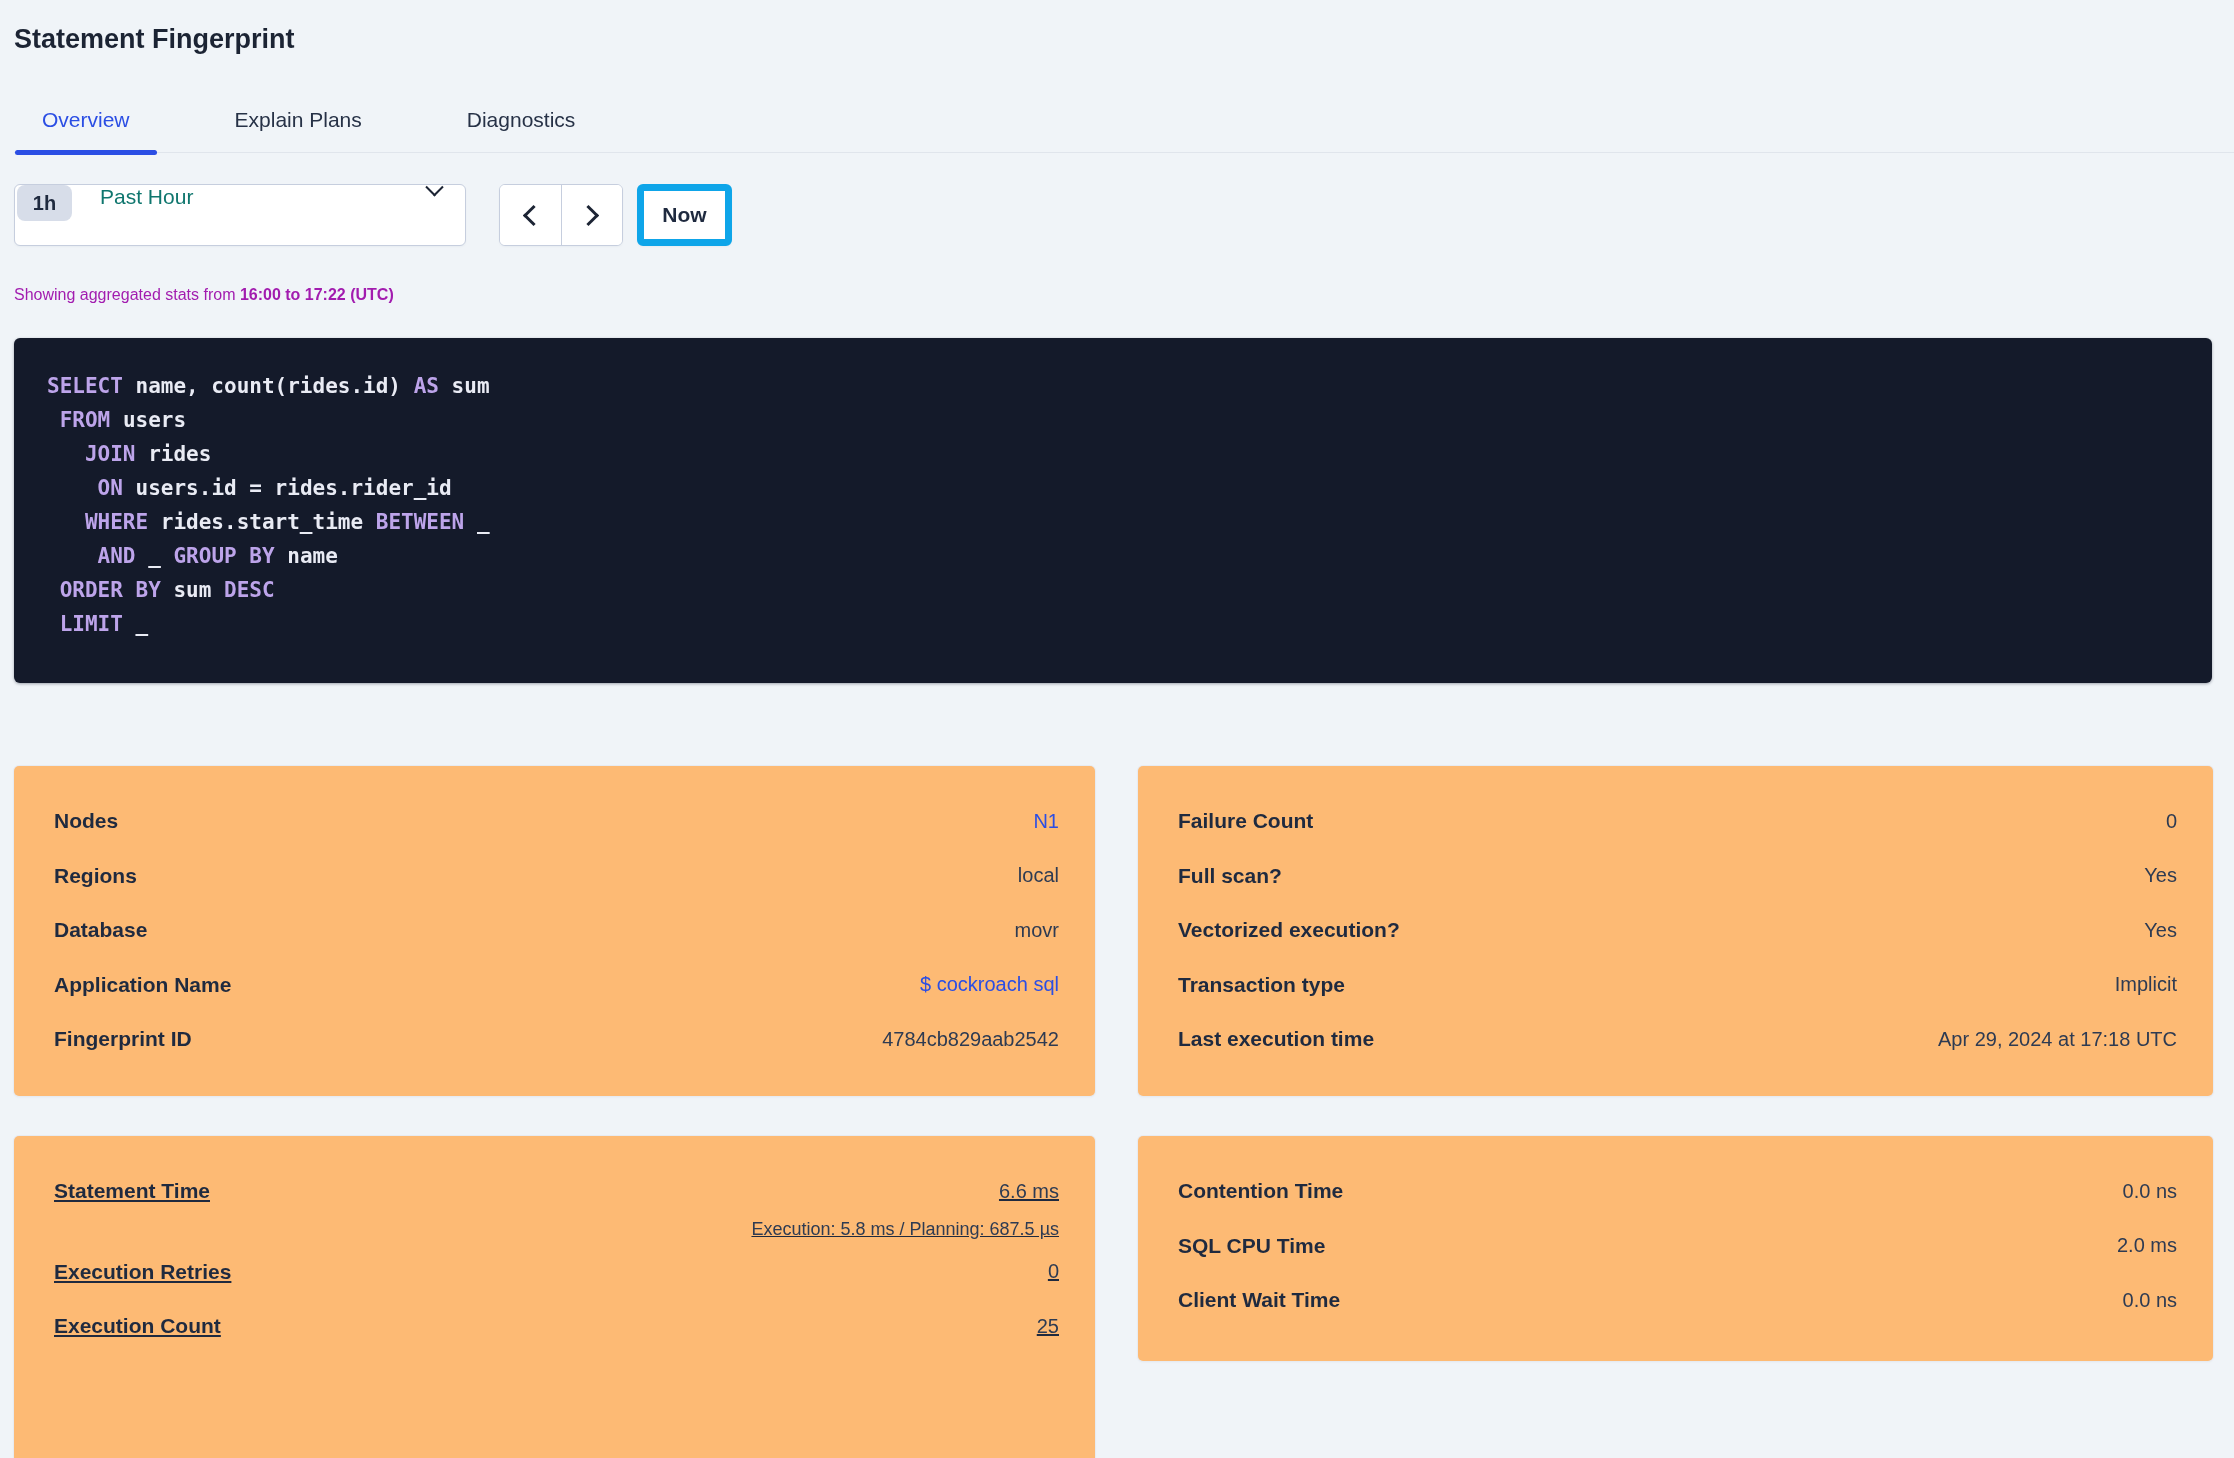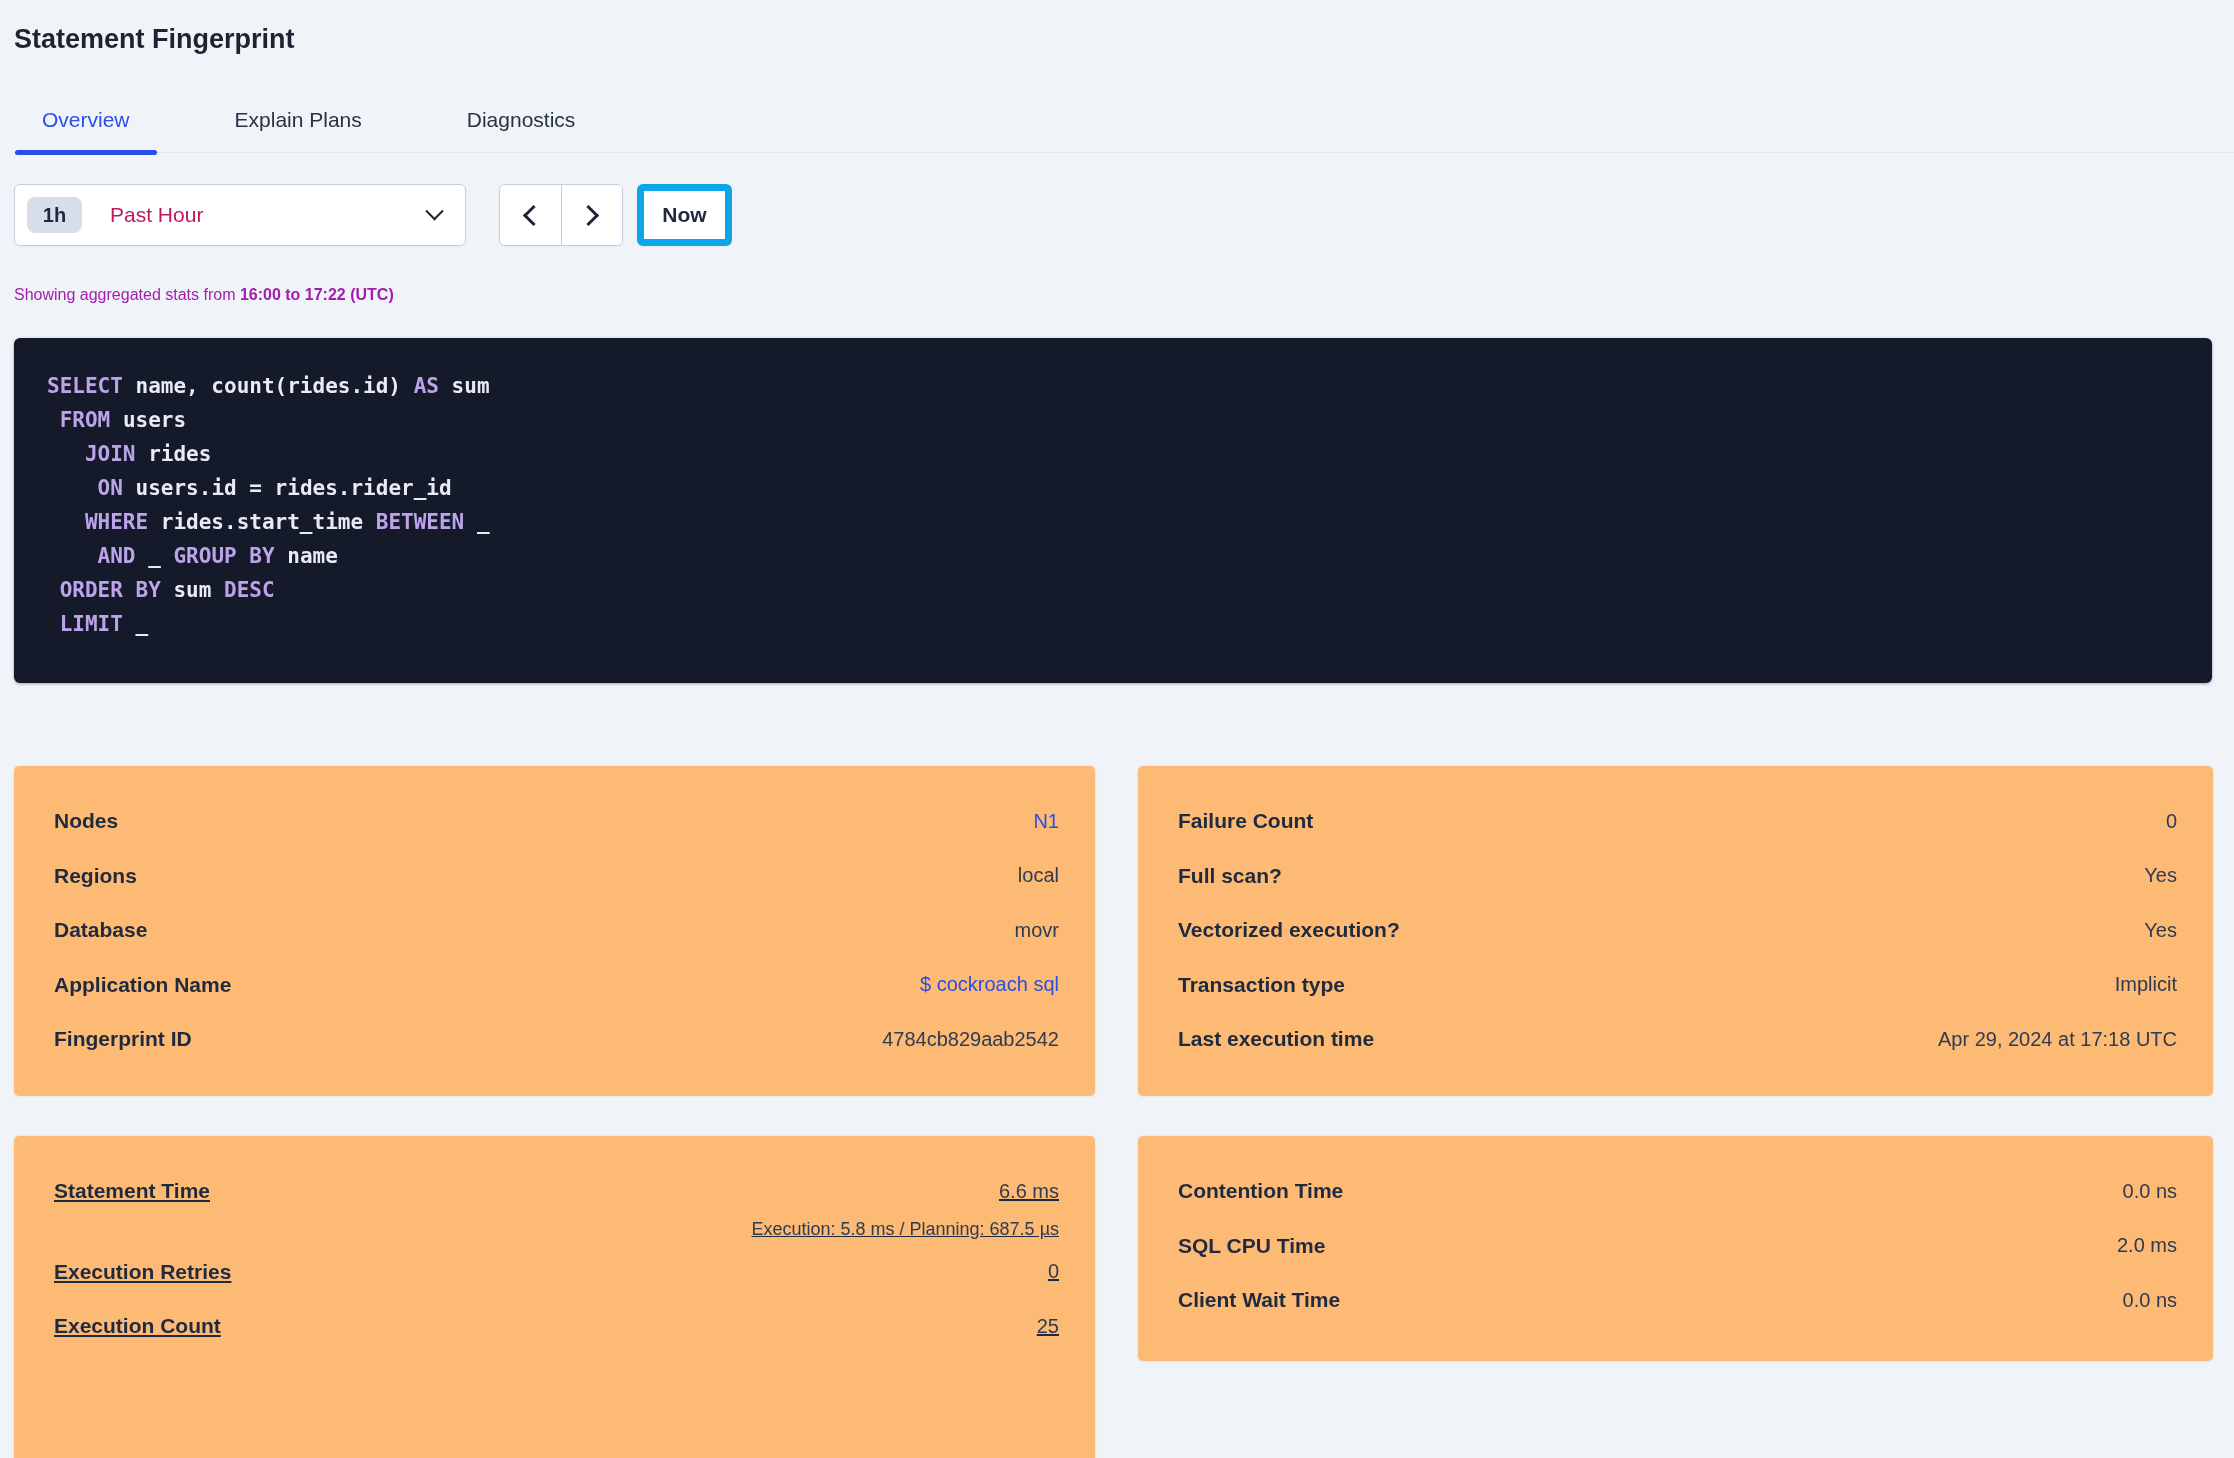--- a/index.html
+++ b/index.html
@@ -46,34 +46,34 @@
     background: #2b4ee4;
   }
 
   
   .controls { margin-top: 31px; display: flex; align-items: center; }
   .range-select {
     width: 452px; height: 62px;
     background: #ffffff;
     border: 1px solid #c6cede;
     border-radius: 6px;
-    display: flex; align-items: center;
-    padding: 0 24px 0 12px;
+    display: flex; align-items: flex-start;
+    padding: 0 24px 0 2px;
     cursor: pointer;
     box-shadow: 0 1px 2px rgba(30,45,80,0.04);
   }
   .range-badge {
     width: 55px; height: 36px;
     background: #d7dde9;
     border-radius: 8px;
     font-size: 20px; font-weight: 700; color: #1f2a3f;
     display: flex; align-items: center; justify-content: center;
     margin-right: 28px;
   }
-  .range-label { font-size: 21px; color: #be185d; }
+  .range-label { font-size: 21px; color: #0f766e; }
   .chev {
     display: inline-block;
     border-color: #1c2434;
     border-style: solid;
     border-width: 0;
   }
   .chev-down {
     margin-left: auto;
     width: 13px; height: 13px;
     border-bottom-width: 2px; border-right-width: 2px;

